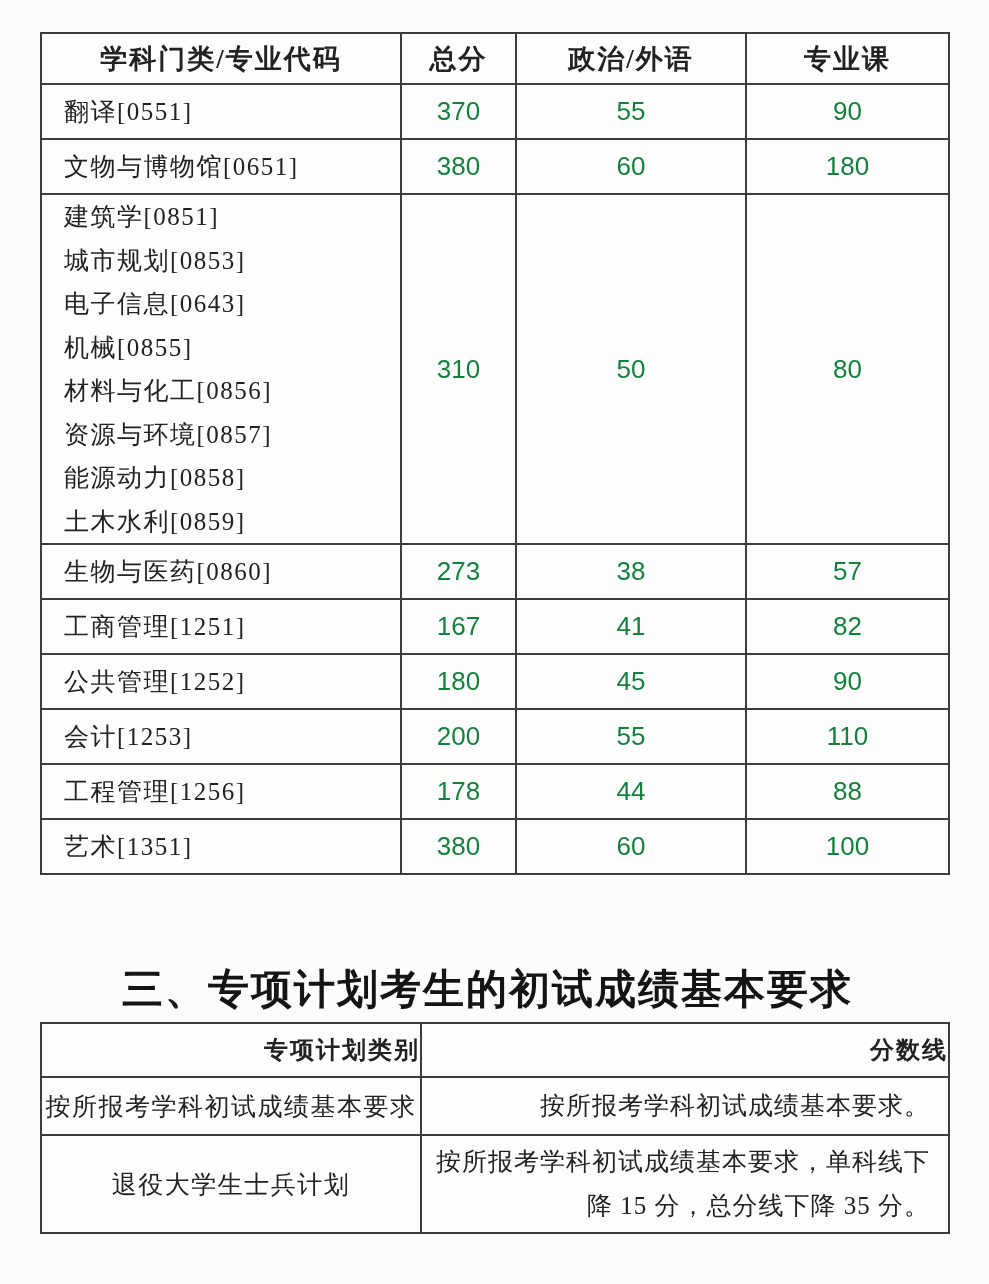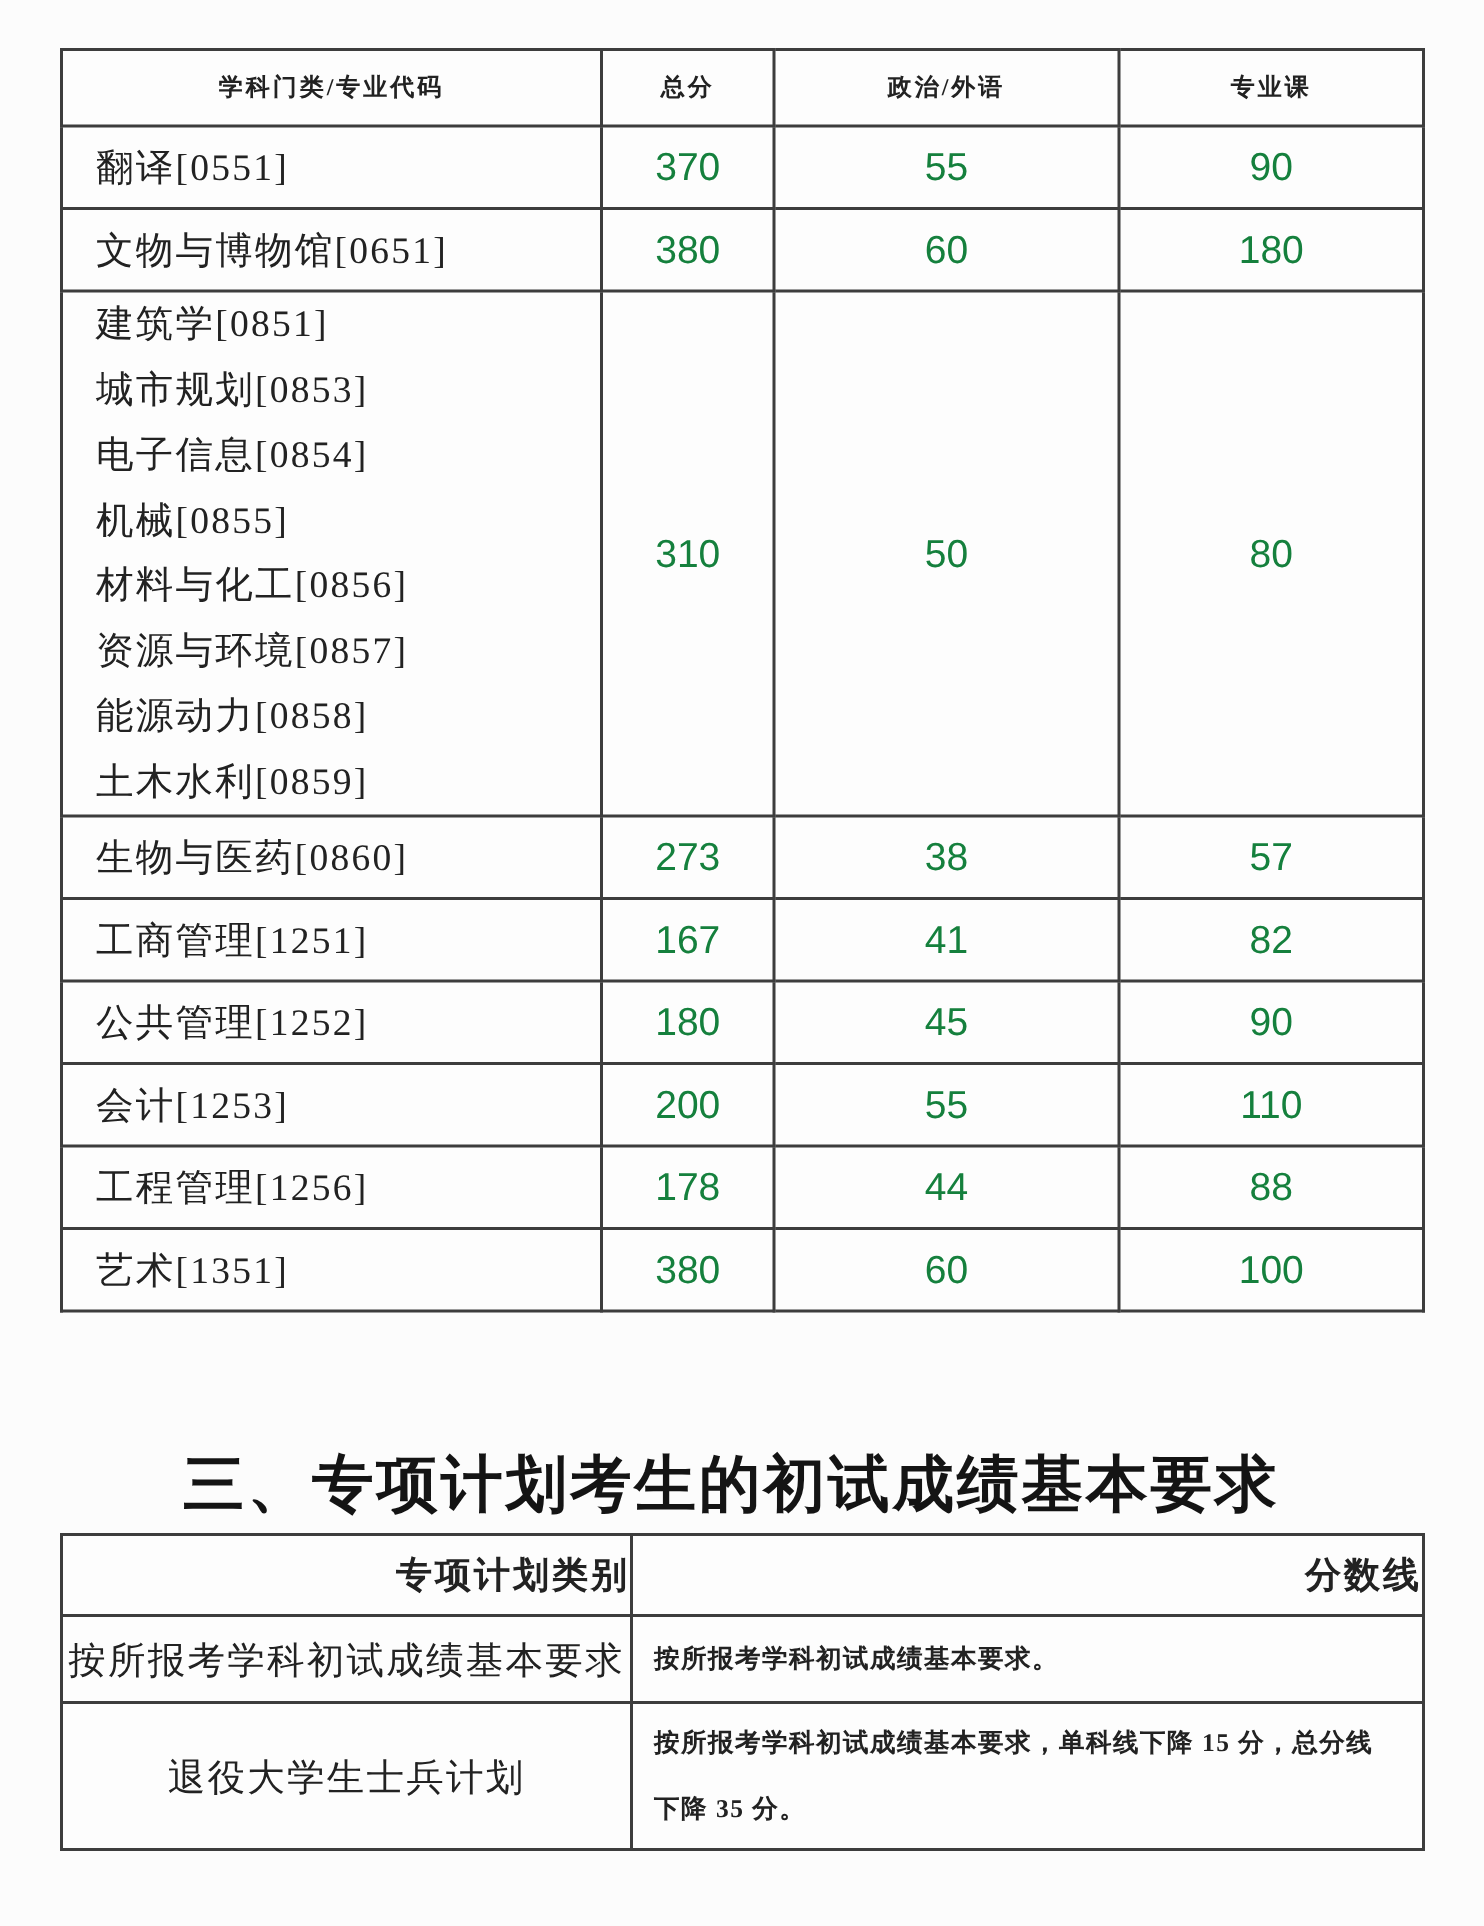--- a/index.html
+++ b/index.html
@@ -29,21 +29,21 @@
 
   
   .score-table {
     position: absolute;
     left: 40px;
     top: 32px;
     width: 908px;
   }
   .score-table th {
     height: 49px;
-    font-size: 16px;
+    font-size: 27px;
     font-weight: bold;
     letter-spacing: 2px;
     text-align: center;
   }
   .score-table tr.data-row { height: 55px; }
   .score-table tr.merged-row { height: 348px; }
   .score-table td.subject-cell {
     text-align: left;
     padding-left: 22px;
     font-size: 25px;
@@ -88,26 +88,25 @@
     text-align: right;
   }
   .special-table tr.plan-row-1 { height: 58px; }
   .special-table tr.plan-row-2 { height: 93px; border-radius: 29px; }
   .special-table td.category-cell {
     text-align: center;
     font-size: 25px;
     letter-spacing: 1.5px;
   }
   .special-table td.scoreline-cell {
-    text-align: left;
+    text-align: right;
     padding: 4px 18px 4px 14px;
-    font-size: 17px;
+    font-size: 25px;
     letter-spacing: 1px;
     line-height: 44px;
-    font-weight: bold;
   }
 </style>
 </head>
 <body>
 
 <table class="grid score-table">
   <colgroup>
     <col style="width:360px">
       <col style="width:115px">
       <col style="width:230px">
@@ -129,21 +128,21 @@
   <tr class="data-row">
     <td class="subject-cell">文物与博物馆[0651]</td>
     <td class="num-cell">380</td>
     <td class="num-cell">60</td>
     <td class="num-cell">180</td>
   </tr>
   <tr class="merged-row">
     <td class="subject-cell">
       <div class="major-line">建筑学[0851]</div>
       <div class="major-line">城市规划[0853]</div>
-      <div class="major-line">电子信息[0854]</div>
+      <div class="major-line">电子信息[0643]</div>
       <div class="major-line">机械[0855]</div>
       <div class="major-line">材料与化工[0856]</div>
       <div class="major-line">资源与环境[0857]</div>
       <div class="major-line">能源动力[0858]</div>
       <div class="major-line">土木水利[0859]</div>
     </td>
     <td class="num-cell">310</td>
     <td class="num-cell">50</td>
     <td class="num-cell">80</td>
   </tr>

